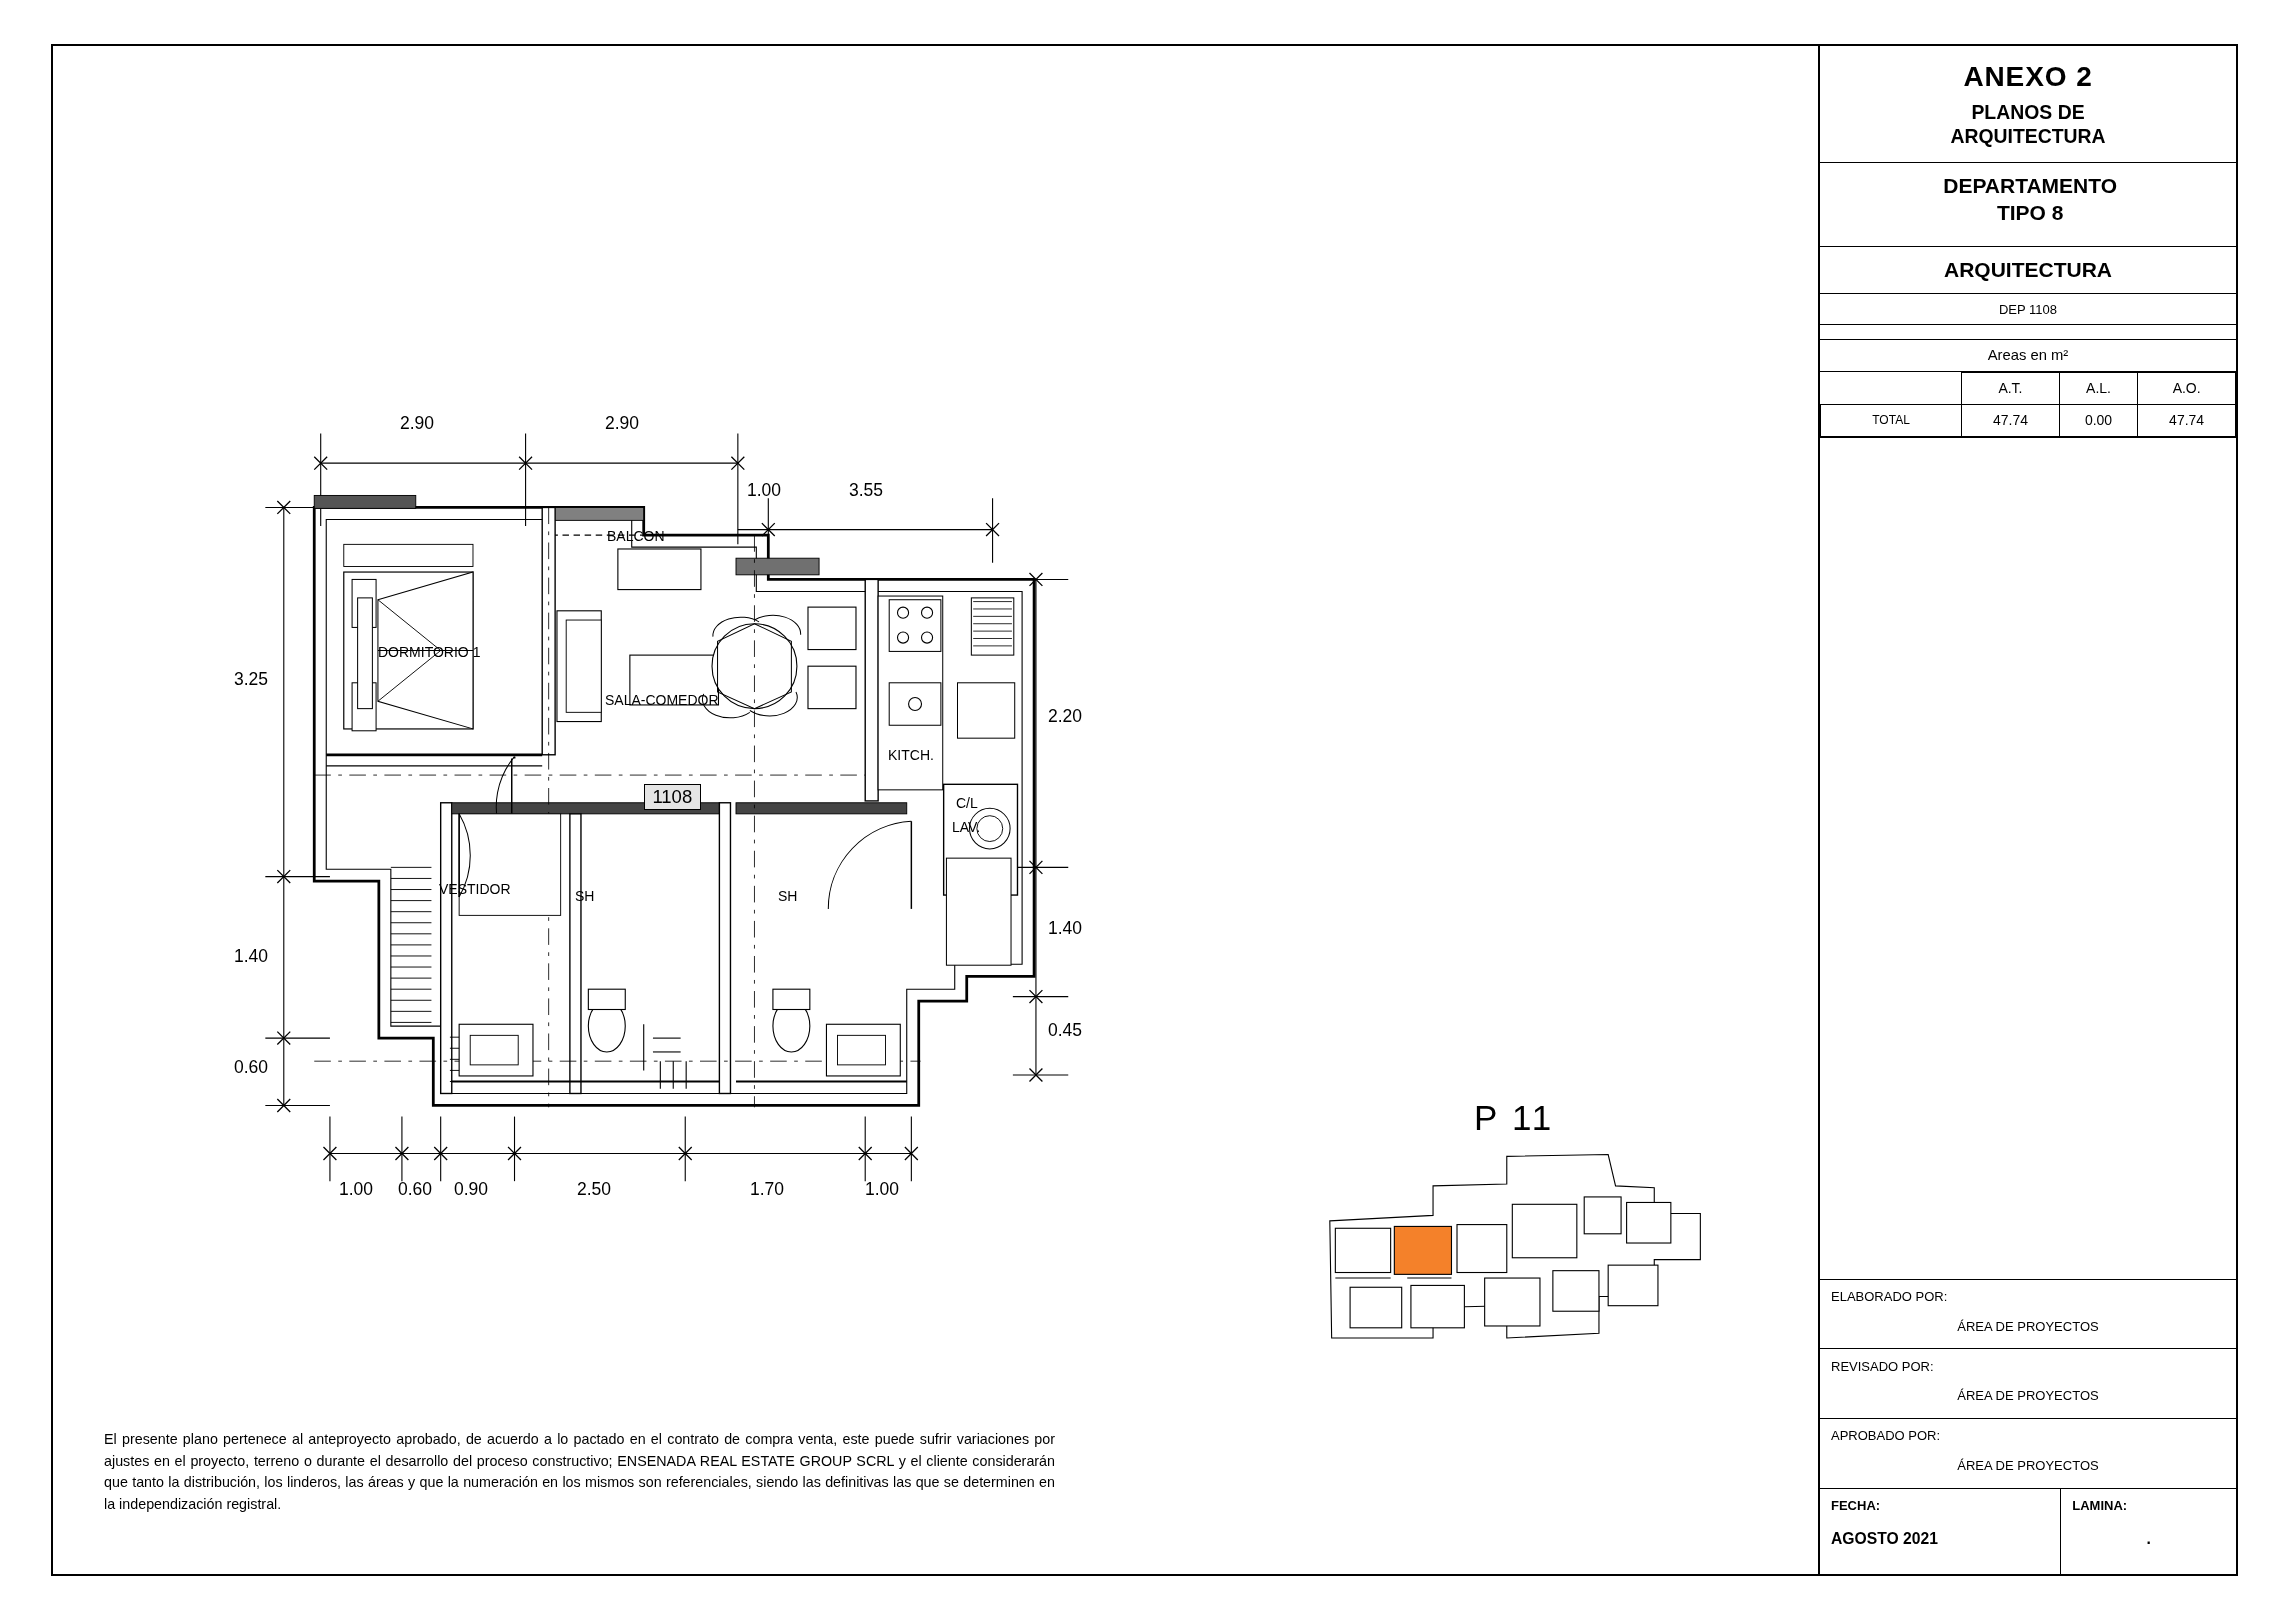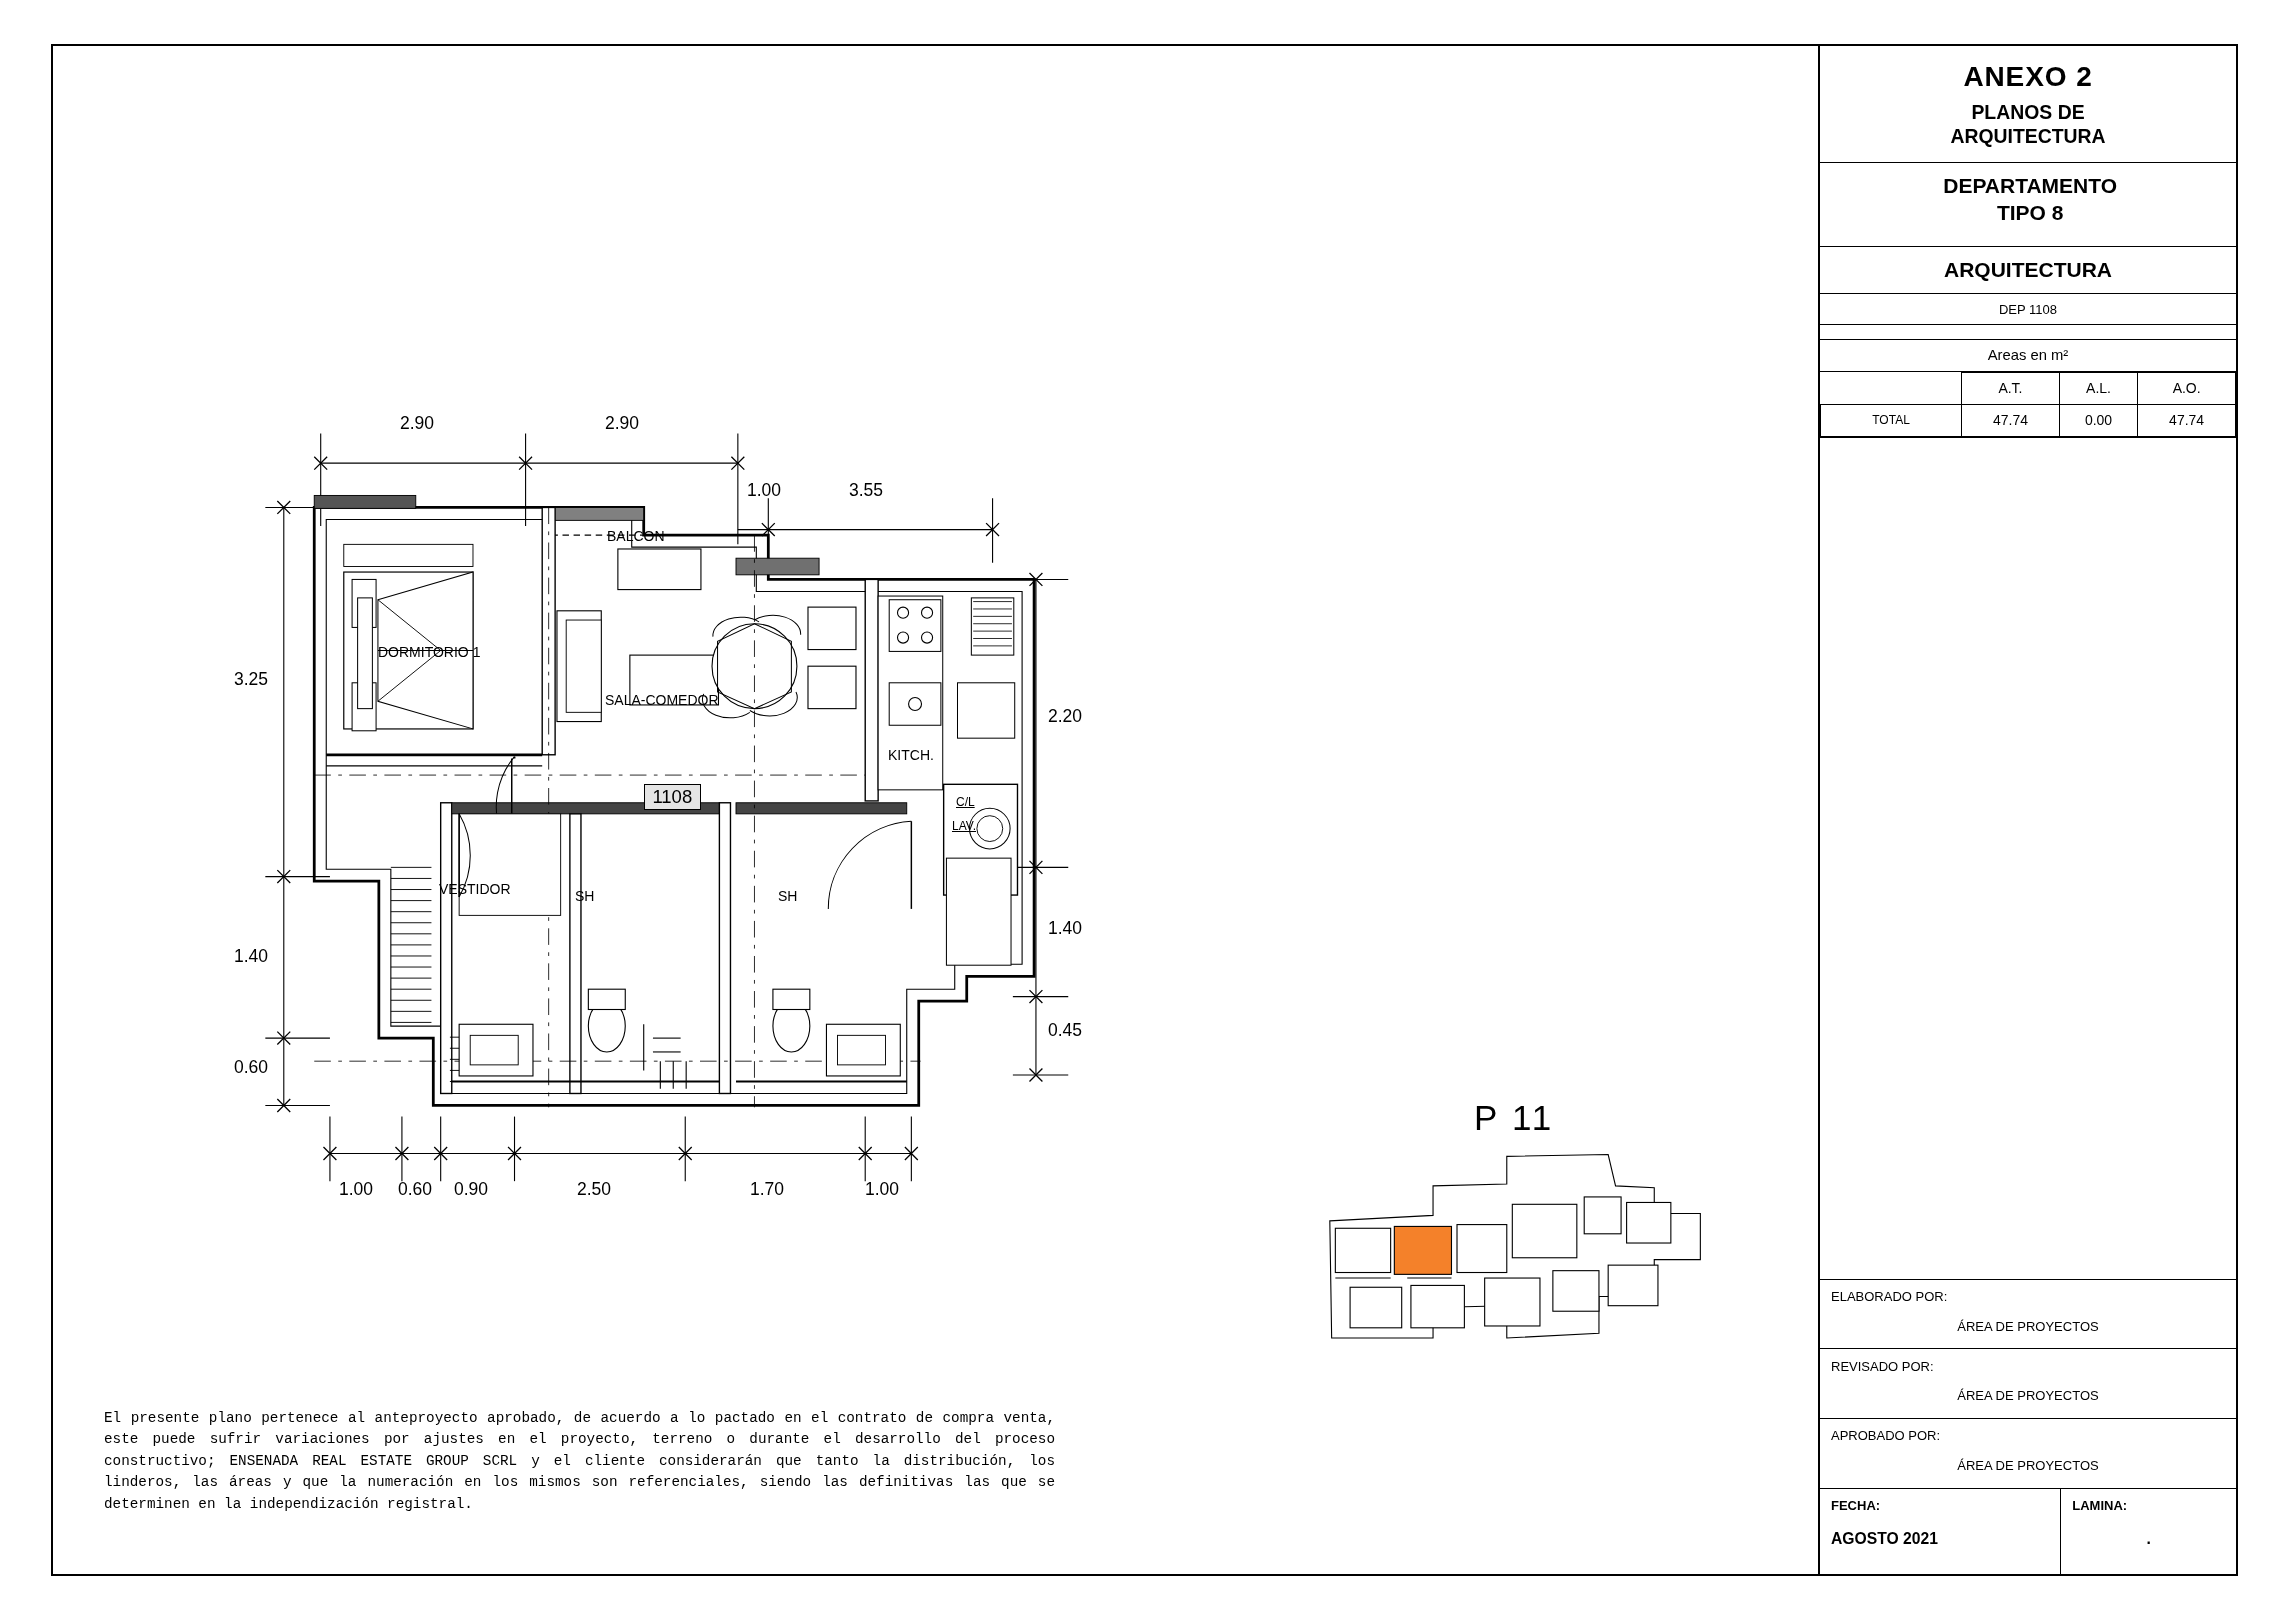--- a/index.html
+++ b/index.html
@@ -165,21 +165,20 @@
     bottom: 0;
   }
   .note {
     position: absolute;
     left: 51px;
     bottom: 59px;
     width: 951px;
     font-size: 14.3px;
     line-height: 1.5;
     text-align: justify;
-    font-family: Liberation Mono, monospace;
   }
   .plabel {
     position: absolute;
     left: 1421px;
     top: 1052px;
     font-size: 35px;
     letter-spacing: 2.8px;
   }
   .keyplan {
     position: absolute;
@@ -189,21 +188,21 @@
     height: 212px;
   }
   
   .ft {
     position: absolute;
     font-size: 14px;
     white-space: nowrap;
   }
   .ft.dim { font-size: 17.5px; }
   .ft.room { font-size: 14px; }
-  .ft.small { font-size: 12px; text-decoration: underline; }
+  .ft.small { font-size: 14px; }
   .unitnum {
     position: absolute;
     font-size: 18.5px;
     border: 1.8px solid #000;
     padding: 0.9px 7.4px;
     background: #e5e5e5;
   }
 </style>
 </head>
 <body>

